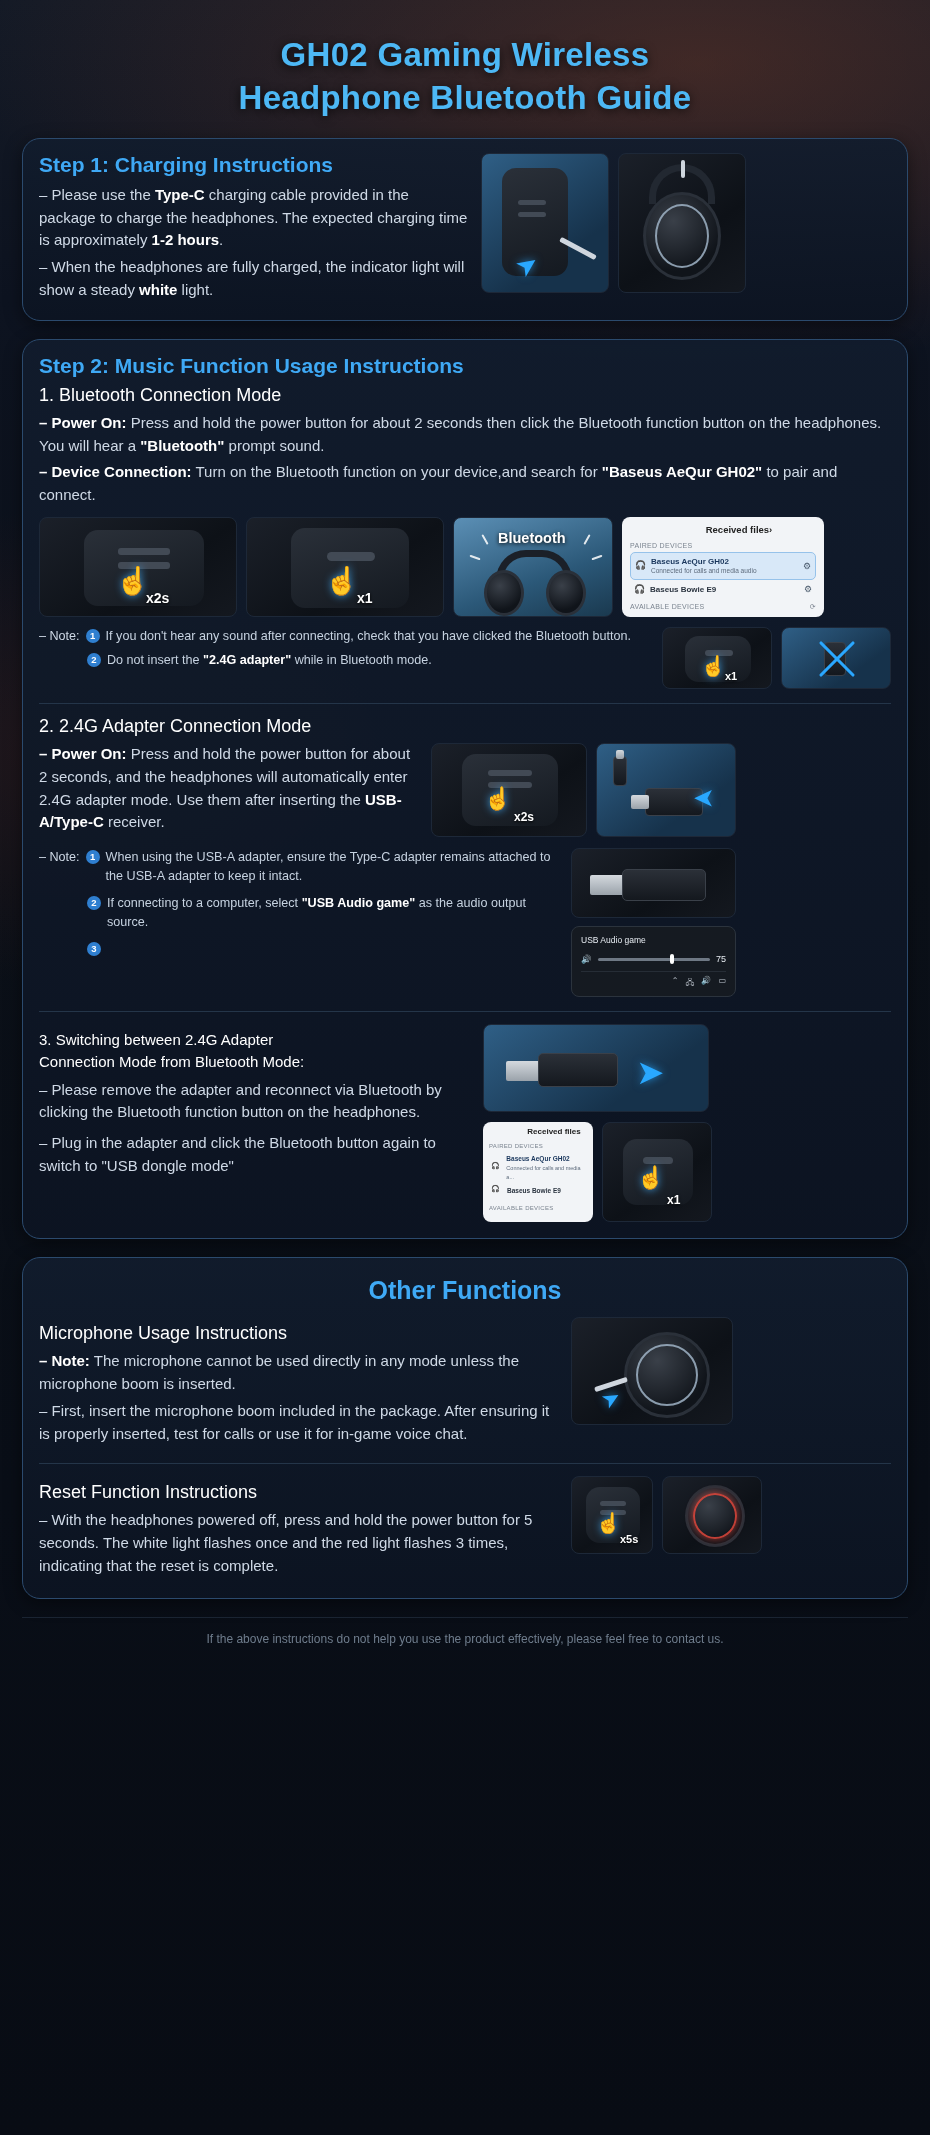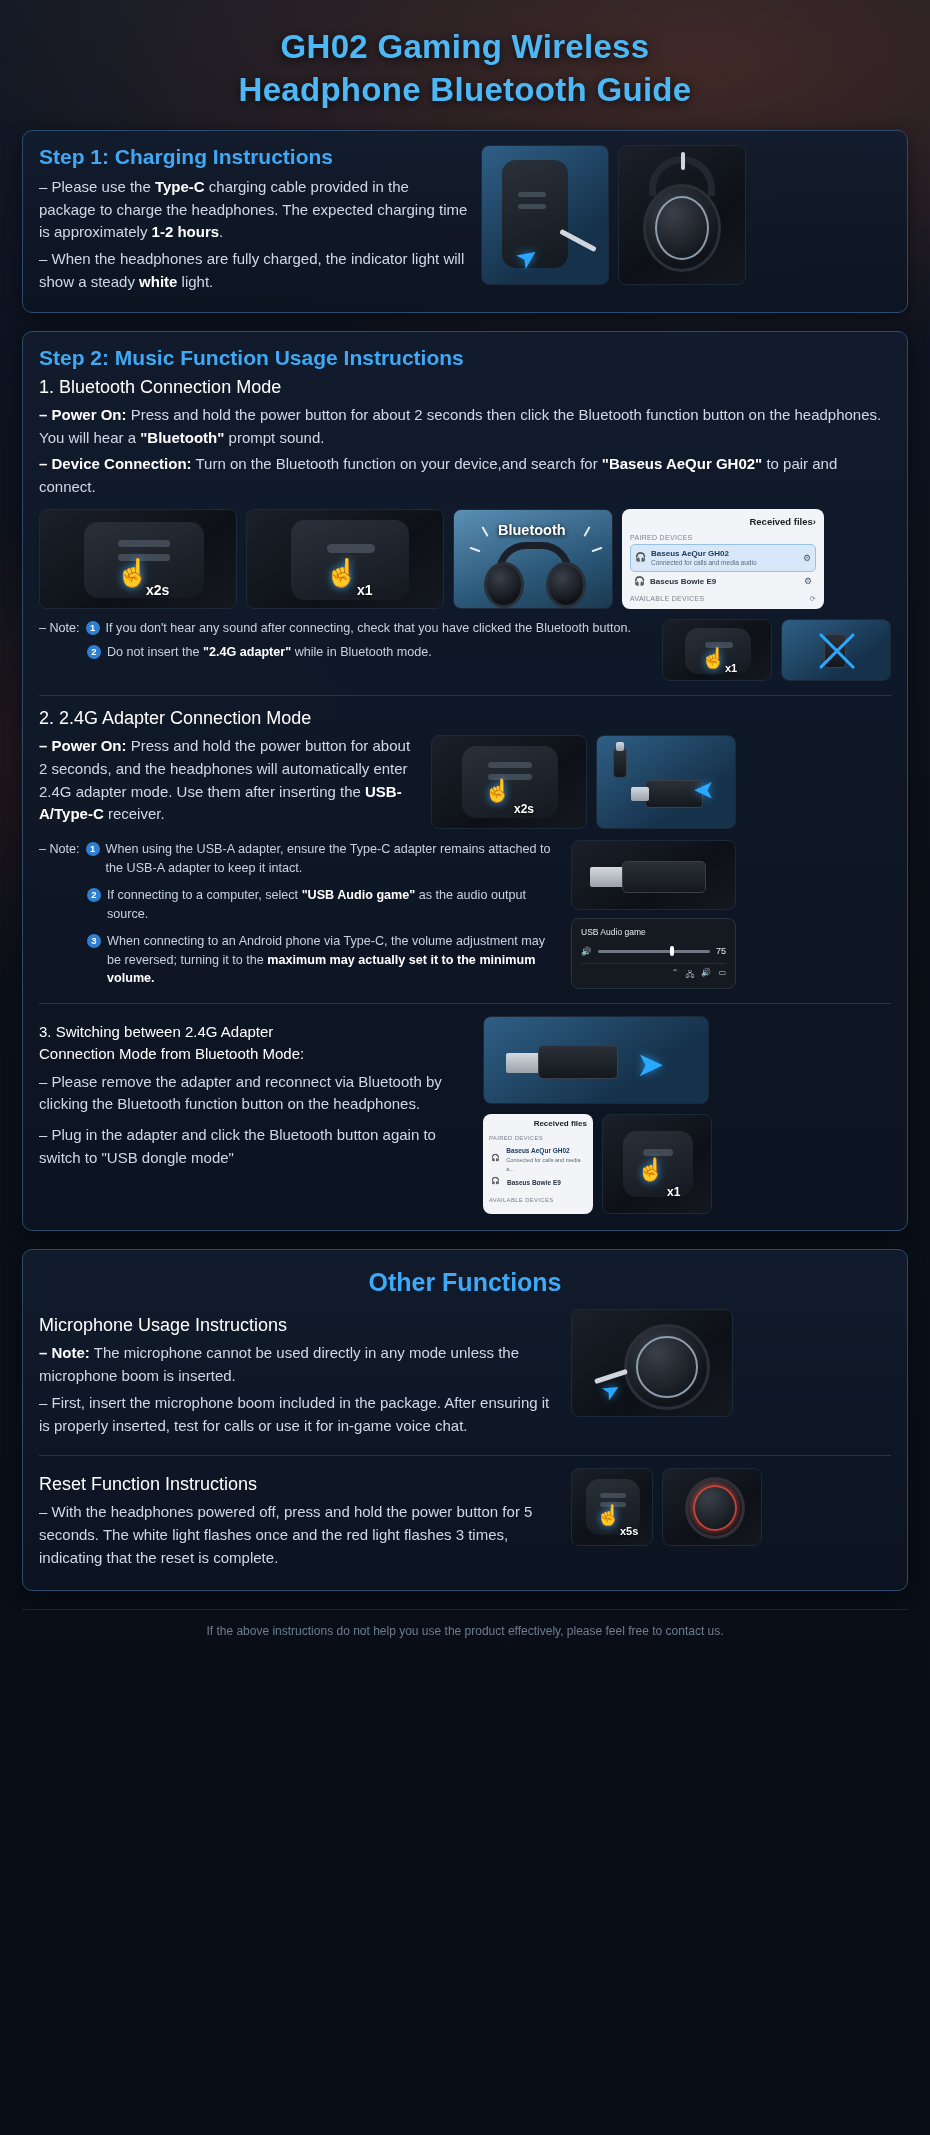--- a/index.html
+++ b/index.html
@@ -11,37 +11,37 @@
   body {
     width: 930px;
     min-height: 2135px;
     position: relative;
     color: #d8e2ef;
     background:
       radial-gradient(1200px 500px at 75% 3%, rgba(120,60,40,0.45), rgba(10,14,22,0) 60%),
       radial-gradient(700px 400px at 10% 35%, rgba(90,40,35,0.28), rgba(10,14,22,0) 60%),
       linear-gradient(180deg, #141a26 0%, #0d1320 14%, #0b1018 40%, #090e17 70%, #080c14 100%);
   }
-  .page { width: 930px; padding: 0 22px 10px; position: relative; }
+  .page { width: 930px; padding: 8px 22px 10px; position: relative; }
 
   
   .title-wrap { padding: 26px 0 18px; text-align: center; }
   .title-line {
     font-size: 33px;
     font-weight: bold;
     color: #4db8f5;
     letter-spacing: .3px;
     line-height: 1.3;
     text-shadow: 0 2px 10px rgba(0,0,0,.75);
   }
 
   
   .card {
     border: 1px solid #2b4a6d;
-    border-radius: 10px;
+    border-radius: 18px;
     background: linear-gradient(180deg, rgba(17,28,45,0.92), rgba(12,20,34,0.92));
     box-shadow: 0 4px 18px rgba(0,0,0,.45);
     margin-bottom: 18px;
     padding: 14px 16px 16px;
     position: relative;
   }
   .step-head {
     color: #3fa9f5;
     font-size: 21px;
     font-weight: bold;
@@ -175,21 +175,21 @@
 
   
   .bt-panel {
     background: #f2f4f7;
     border-radius: 8px;
     color: #1d2228;
     padding: 7px 8px;
     font-size: 8px;
     flex: none;
   }
-  .bt-panel .ttl { font-size: 9.5px; font-weight: bold; color: #222; display:flex; justify-content:flex-end; align-items:center;margin-left:32px;}
+  .bt-panel .ttl { font-size: 9.5px; font-weight: bold; color: #222; display:flex; justify-content:center; align-items:center;margin-left:32px;}
   .bt-panel .section { font-size: 7px; color: #7b8490; margin: 7px 0 3px; letter-spacing:.3px;}
   .bt-row {
     display: flex; align-items: center; gap: 5px;
     padding: 4px 4px; border-radius: 5px;
     font-size: 8px;
   }
   .bt-row.sel { background: #d8e8f8; border: 1px solid #96c2ea; }
   .bt-row .nm { font-weight: bold; color: #19365c; font-size: 8px; }
   .bt-row .sub { font-size: 6.5px; color: #5d6b7c; }
   .bt-ico { width: 11px; height: 11px; color:#3a4756; font-size: 9px; }
@@ -406,23 +406,20 @@
             <span>When using the USB-A adapter, ensure the Type-C adapter remains attached to the USB-A adapter to keep it intact.</span>
           </div>
           <div class="note-line" style="margin-top:8px;padding-left:48px;">
             <span class="num">2</span>
             <span>
               <span>If connecting to a computer, select </span><b>"USB Audio game"</b><span> as the audio output source.</span>
             </span>
           </div>
           <div class="note-line" style="margin-top:8px;padding-left:48px;">
             <span class="num">3</span>
-            <span>
-              <span>When connecting to an Android phone via Type-C, the volume adjustment may be reversed; turning it to the </span><b>maximum may actually set it to the minimum volume.</b>
-            </span>
           </div>
         </div>
         <div style="display:flex;flex-direction:column;gap:8px;">
           <div class="tile dark" style="width:165px;height:70px;">
             <div class="usb-metal" style="left:18px;top:26px;width:34px;height:20px;"></div>
             <div class="usb-stick" style="left:50px;top:20px;width:84px;height:32px;border-radius:5px;"></div>
           </div>
           <div class="vol-widget" style="width:165px;">
             <div>USB Audio game</div>
             <div class="vol-slider">

